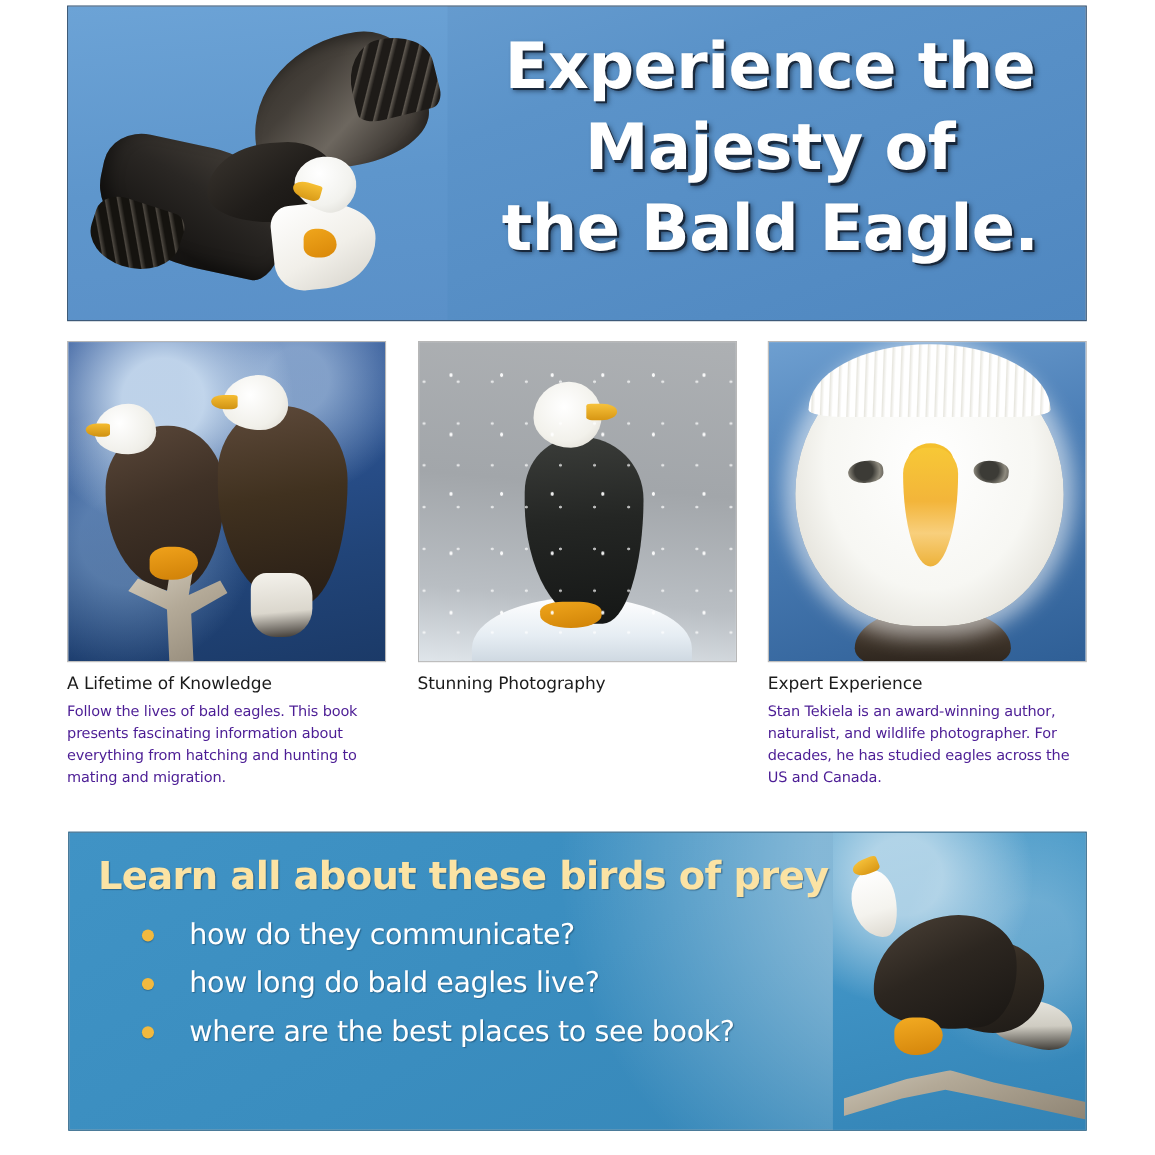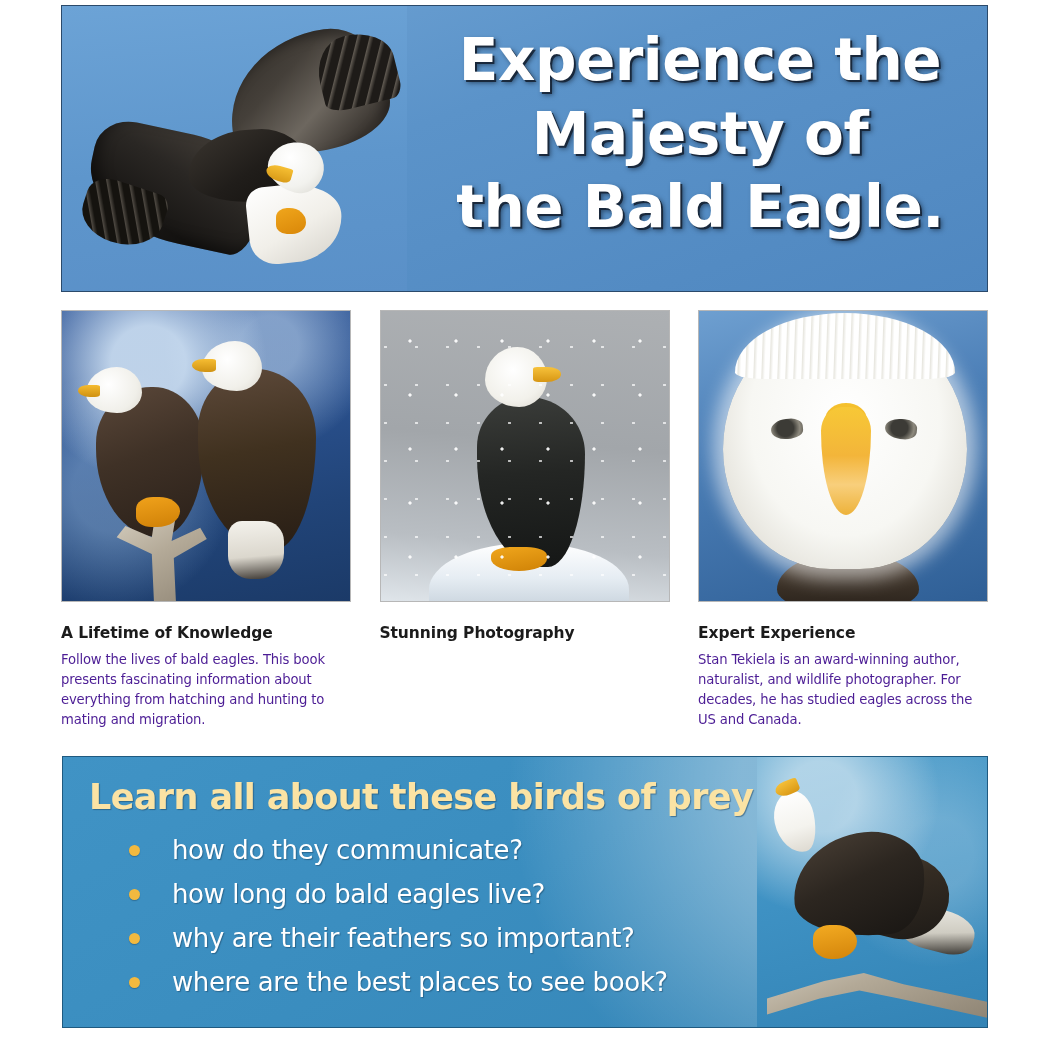--- a/index.html
+++ b/index.html
@@ -290,24 +290,24 @@
     background: linear-gradient(180deg, #f5c12d, #f0b02b);
     border-radius: 50% 50% 35% 35%;
   }
   .fc-chest {
     position: absolute; left: 78px; bottom: -4px; width: 142px; height: 52px;
     background: linear-gradient(180deg, #514438 0%, #2d251d 100%);
     border-radius: 46% 46% 18% 18% / 70% 70% 30% 30%;
   }
 
   .feature-title {
-    margin-top: 22px;
+    margin-top: 10px;
     font-family: "DejaVu Sans", sans-serif;
     font-size: 15.5px;
-    font-weight: 700;
+    font-weight: 400;
     color: #1b1b1b;
     letter-spacing: -0.1px;
   }
   .feature-body {
     margin-top: 8px;
     font-family: "DejaVu Sans", sans-serif;
     font-size: 13.2px;
     line-height: 1.52;
     color: #4c1d95;
     letter-spacing: -0.15px;
@@ -521,23 +521,19 @@
       <li>
         <span class="cta-bullet"></span>
         <span>how do they communicate?</span>
       </li>
       <li>
         <span class="cta-bullet"></span>
         <span>how long do bald eagles live?</span>
       </li>
       <li>
         <span class="cta-bullet"></span>
-        <span>why are their feathers so important?</span>
-      </li>
-      <li>
-        <span class="cta-bullet"></span>
         <span>where are the best places to see book?</span>
       </li>
     </ul>
 
   </div>
 
 </div>
 
 </body></html>

